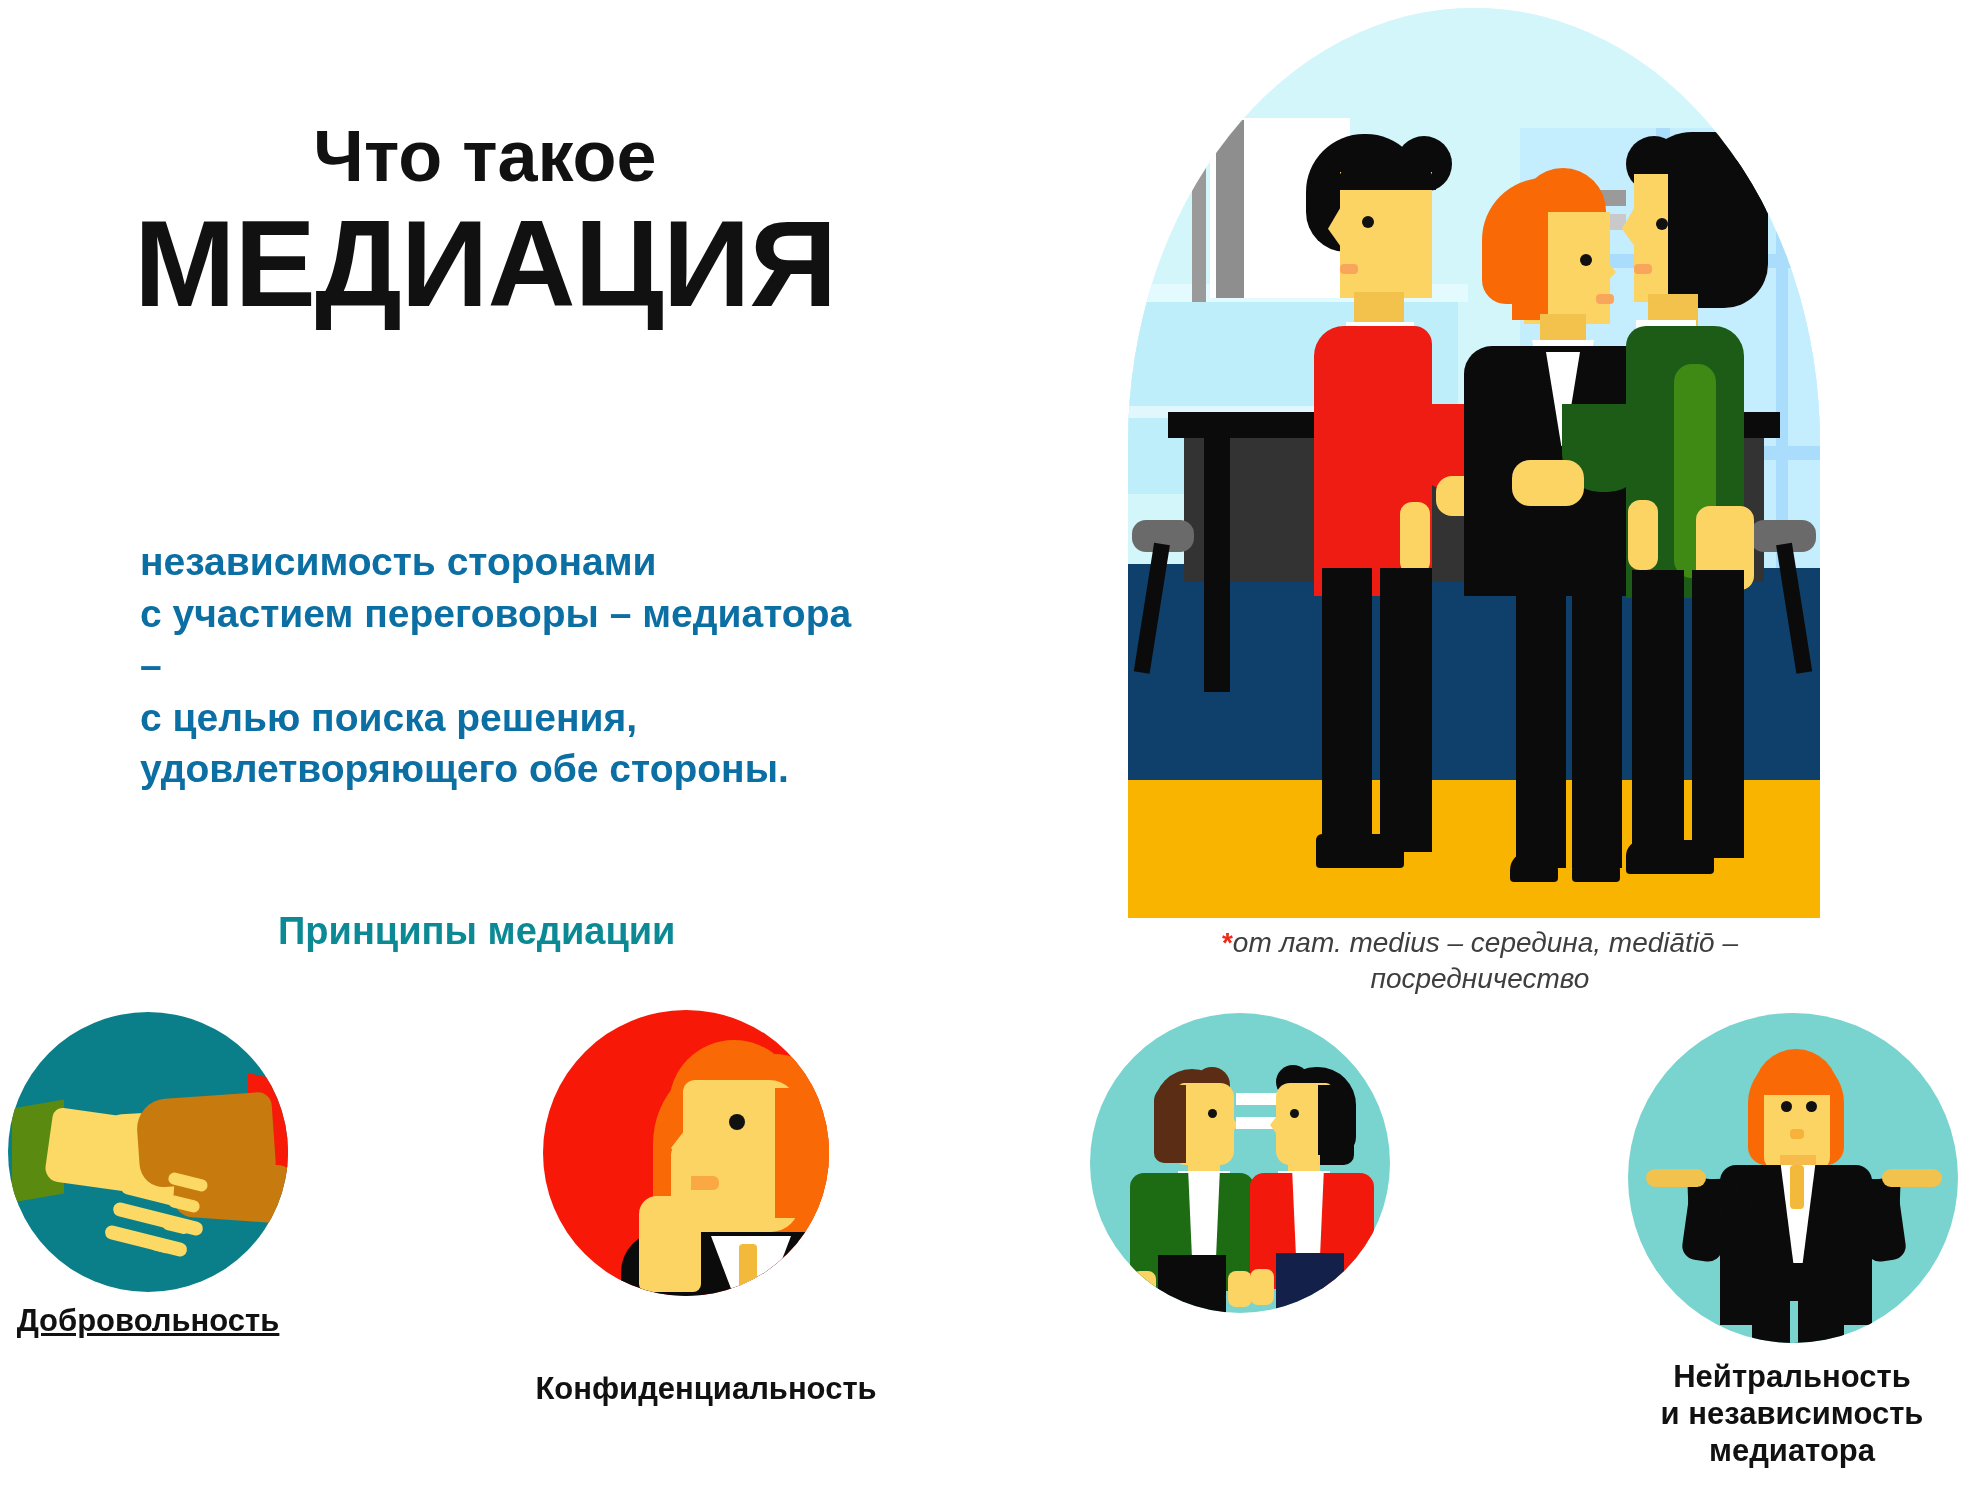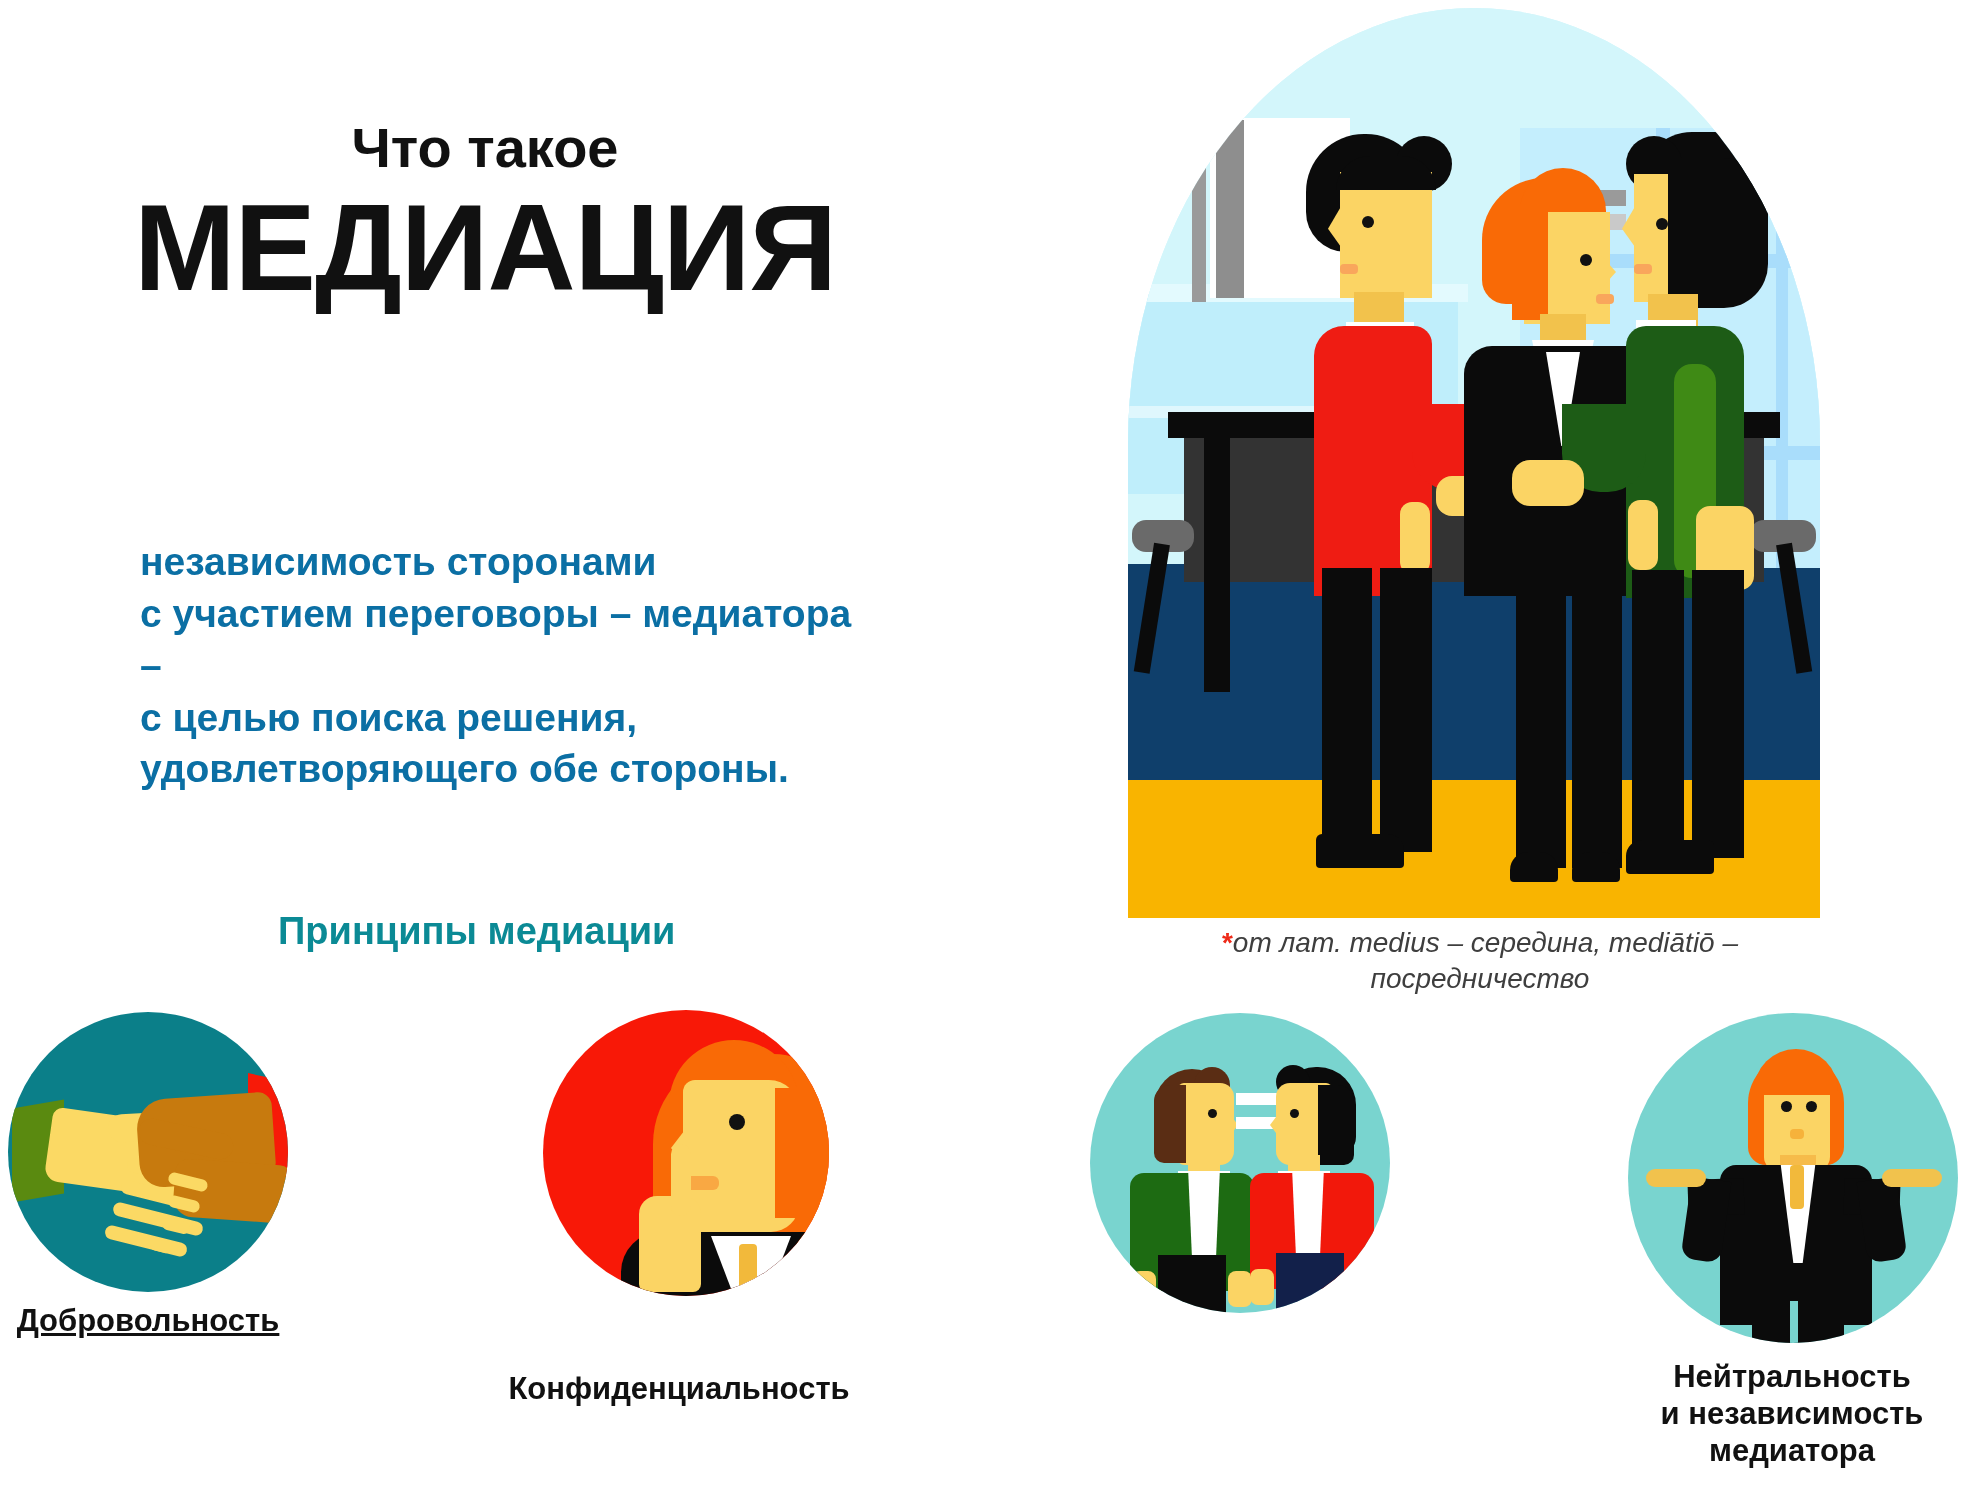--- a/index.html
+++ b/index.html
@@ -3,21 +3,21 @@
 <meta charset="utf-8">
 <style>
   html,body{margin:0;padding:0;background:#ffffff;}
   body{width:1969px;height:1506px;position:relative;overflow:hidden;
        font-family:"Liberation Sans",sans-serif;background:#fff;}
 
   .page{position:absolute;inset:0;background:#fff;}
 
   
   .title-block{position:absolute;left:90px;top:120px;width:790px;text-align:center;}
-  .kicker{font-size:56px;font-weight:700;color:#111111;letter-spacing:0px;line-height:1;}
+  .kicker{font-size:72px;font-weight:700;color:#111111;letter-spacing:0px;line-height:1;}
   .headline{font-size:122px;font-weight:700;color:#111111;line-height:1.02;margin-top:10px;
             letter-spacing:-1px;}
 
   .lead{position:absolute;left:140px;top:536px;width:720px;
         font-size:39px;line-height:1.33;color:#0b6fa4;font-weight:600;}
   .lead .ast{color:#ee2a19;font-weight:700;}
 
   .principles-title{position:absolute;left:278px;top:910px;
         font-size:38px;font-weight:700;color:#0b8a95;}
 
@@ -235,21 +235,21 @@
       <div class="sh" style="left:162px;top:198px;width:62px;height:46px;background:#fbd464;"></div>
 
       <div class="sh" style="left:78px;top:222px;width:216px;height:80px;background:#0b0b0b;border-radius:40px 30px 0 0;"></div>
       <div class="sh" style="left:168px;top:226px;width:80px;height:80px;background:#ffffff;clip-path:polygon(0 0,100% 0,62% 100%,38% 100%);"></div>
       <div class="sh" style="left:196px;top:234px;width:18px;height:48px;background:#f2b93b;border-radius:4px;"></div>
 
       <div class="sh" style="left:96px;top:186px;width:62px;height:96px;background:#fbd464;border-radius:18px 18px 8px 8px;"></div>
       <div class="sh" style="left:128px;top:134px;width:20px;height:72px;background:#fbd464;border-radius:10px;"></div>
     </div>
   </div>
-  <div class="caption" style="left:423px;top:1370px;width:512px;">Конфиденциальность</div>
+  <div class="caption" style="left:450px;top:1370px;width:512px;">Конфиденциальность</div>
 
   <div class="icon-wrap" style="left:1090px;top:1013px;width:300px;height:300px;">
     <div class="circle c-ltteal" style="left:0;top:0;width:300px;height:300px;">
 
       <div class="sh" style="left:64px;top:56px;width:76px;height:84px;background:#5a2d14;border-radius:38px 38px 18px 18px;"></div>
       <div class="sh" style="left:104px;top:54px;width:36px;height:36px;background:#5a2d14;border-radius:50%;"></div>
       <div class="sh" style="left:88px;top:70px;width:56px;height:82px;background:#fbd464;border-radius:6px 14px 14px 6px;"></div>
       <div class="sh" style="left:136px;top:96px;width:12px;height:32px;background:#fbd464;clip-path:polygon(0 0,100% 50%,0 100%);"></div>
       <div class="sh" style="left:118px;top:96px;width:9px;height:9px;background:#111;border-radius:50%;"></div>
       <div class="sh" style="left:64px;top:72px;width:32px;height:78px;background:#5a2d14;border-radius:16px 0 0 10px;"></div>

